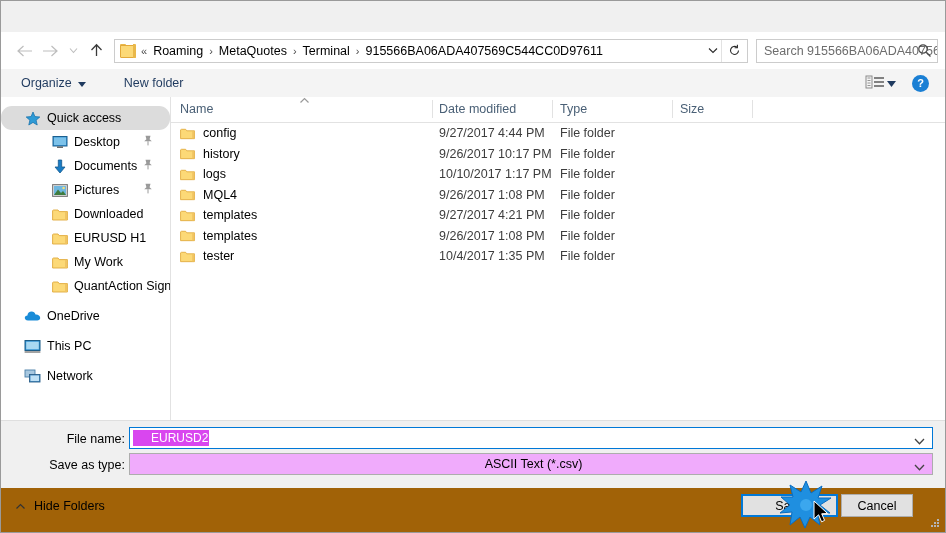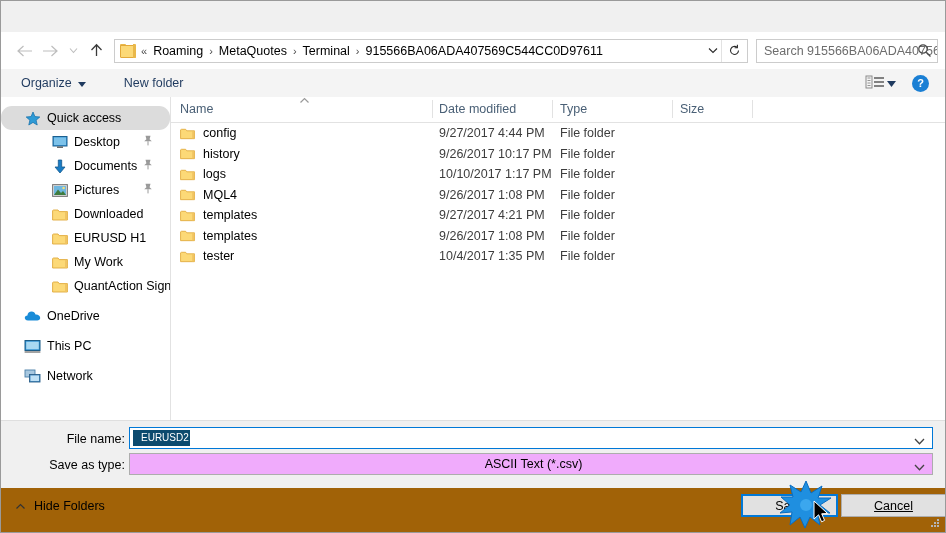--- a/index.html
+++ b/index.html
@@ -353,24 +353,24 @@
     left: 128px; top: 426px;
     width: 804px; height: 22px;
     background: #ffffff;
     border: 1px solid #0078d7;
     box-sizing: border-box;
     display: flex;
     align-items: center;
   }
   #filename-value {
     margin-left: 3px;
-    font-size: 10px;
-    background: #0c4a6e;
+    font-size: 12px;
+    background: #d946ef;
     color: #ffffff;
-    padding: 1px 1px 1px 8px;
+    padding: 1px 1px 1px 18px;
     line-height: 14px;
   }
   #filetype-combo {
     position: absolute;
     left: 128px; top: 452px;
     width: 804px; height: 22px;
     background: #f0abfc;
     border: 1px solid #adadad;
     box-sizing: border-box;
     display: flex;
@@ -417,22 +417,21 @@
     justify-content: center;
   }
   #save-button {
     left: 740px;
     width: 97px;
     border: 2px solid #0078d7;
     background: #e1e1e1;
   }
   #cancel-button {
     left: 840px;
-    width: 105px;
-    text-decoration: underline;
+    width: 72px;
   }
   #resize-grip {
     position: absolute;
     right: 4px; bottom: 3px;
     width: 12px; height: 12px;
   }
   #click-burst {
     position: absolute;
     left: 778px; top: 478px;
     width: 54px; height: 50px;

